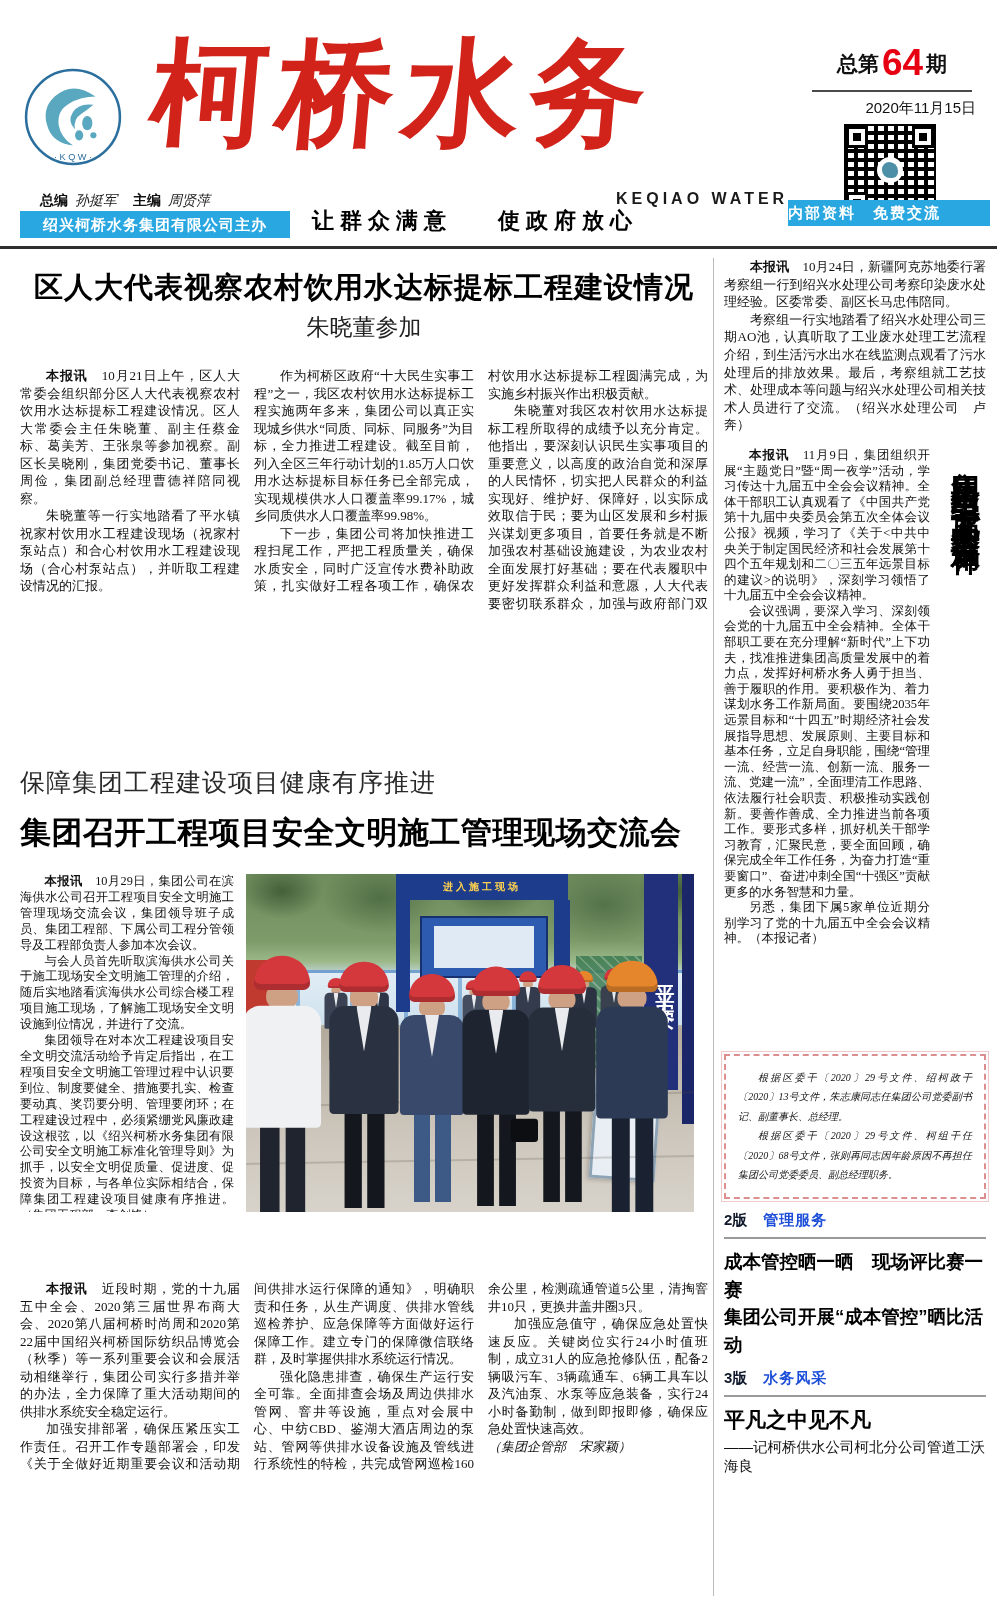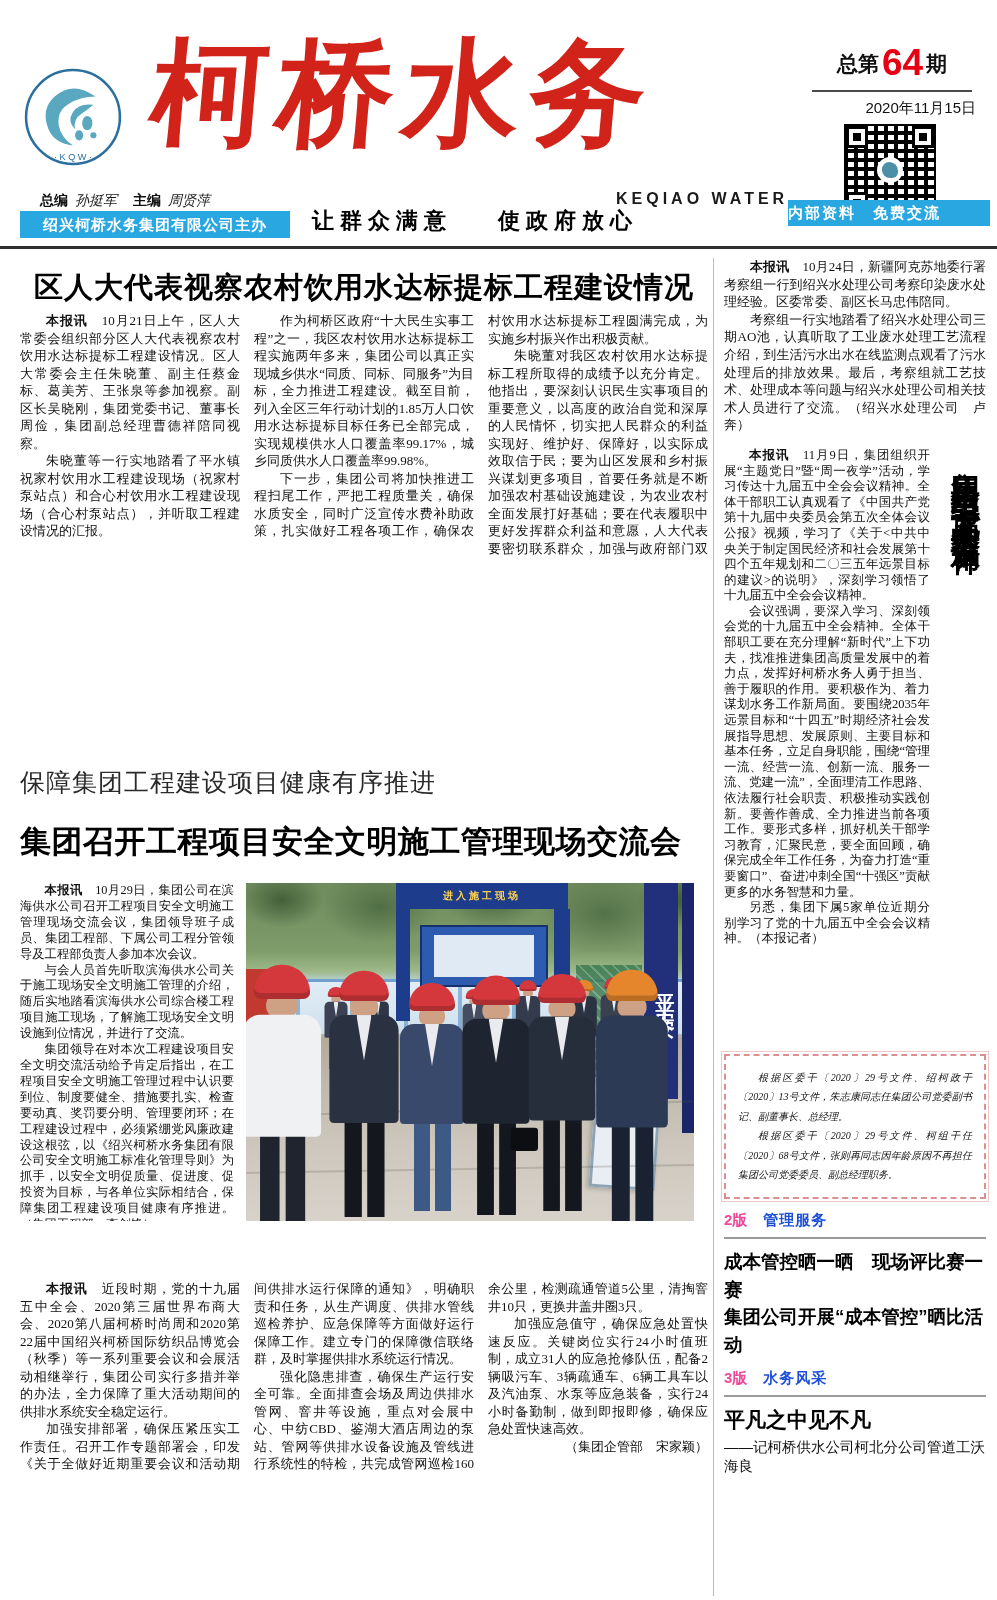--- a/index.html
+++ b/index.html
@@ -39,33 +39,33 @@
       font-family:"Liberation Sans","DejaVu Sans",sans-serif;font-weight:700;font-size:15px;line-height:27px;
       text-align:center;letter-spacing:1px;}
   .slogan{position:absolute;left:312px;top:206px;display:flex;gap:46px;font-weight:800;font-size:22px;
       letter-spacing:6px;font-family:"Liberation Sans","DejaVu Sans",sans-serif;color:#000;}
   .header-rule{position:absolute;left:0;top:246px;width:997px;height:3px;background:#2e2e2e;}
   .v-divider{position:absolute;left:713px;top:258px;height:1338px;border-left:1px solid #bbb;}
 
   
   .body-text p{margin:0;text-indent:2em;text-align:justify;}
   .body-text p b{font-family:"Liberation Sans","DejaVu Sans",sans-serif;}
-  .body-text p.byline{text-indent:0;text-align:right;}
+  .body-text p.byline{text-indent:0;font-style:italic;}
 
   
   .art1{position:absolute;left:20px;top:258px;width:688px;}
   .art1 h1{margin:10px 0 4px;font-family:"Liberation Sans","DejaVu Sans",sans-serif;font-weight:800;
       font-size:29px;text-align:center;letter-spacing:1px;color:#000;}
   .art1 .sub{text-align:center;font-size:23px;color:#222;margin:2px 0 24px;}
   .cols-a1{column-count:3;column-gap:14px;height:252px;overflow:hidden;font-size:13px;line-height:17.5px;}
 
   
   .art2{position:absolute;left:20px;top:766px;width:688px;}
   .kicker{font-family:"Liberation Sans","DejaVu Sans",sans-serif;font-size:25px;font-weight:400;color:#2a2a2a;
-      margin:0 0 22px 0;letter-spacing:1px;}
+      margin:0 0 13px 0;letter-spacing:1px;}
   .art2 h2{margin:0 0 20px;font-family:"Liberation Sans","DejaVu Sans",sans-serif;font-weight:800;
       font-size:31px;letter-spacing:.5px;color:#000;}
   .a2row{display:flex;gap:12px;align-items:flex-start;}
   .a2col{flex:0 0 214px;width:214px;height:338px;overflow:hidden;font-size:12.3px;line-height:15.9px;}
 
   
   .photo{position:relative;flex:0 0 448px;width:448px;height:338px;overflow:hidden;
      background:
       radial-gradient(60px 40px at 8% 5%,#43603a 0%,transparent 70%),
       radial-gradient(85px 52px at 30% 7%,#516f45 0%,transparent 70%),
@@ -120,21 +120,21 @@
   .ra-body{font-size:13px;line-height:17.6px;margin-bottom:14px;}
   .rb-row{display:flex;gap:6px;height:594px;overflow:hidden;}
   .rb-body{flex:1;font-size:12.5px;line-height:15.6px;}
   .rb-vtitle{flex:0 0 50px;writing-mode:vertical-rl;font-family:"Liberation Sans","DejaVu Sans",sans-serif;
       font-weight:800;font-size:29px;letter-spacing:4px;margin-top:2px;color:#000;}
   .notice{margin-top:12px;border:2px dashed #dc8f8f;outline:1px solid #f0c9c9;outline-offset:2px;
       padding:12px 12px;font-style:italic;font-size:10px;line-height:19.5px;}
   .notice p{margin:0;text-indent:2em;text-align:justify;}
   .teaser{margin-top:12px;}
   .t-head{font-family:"Liberation Sans","DejaVu Sans",sans-serif;font-weight:700;font-size:15px;margin-top:10px;}
-  .t-head .pg{color:#ec4899;margin-right:16px;}
+  .t-head .pg{color:#0f172a;margin-right:16px;}
   .t-head .sec{color:#1d4ed8;letter-spacing:1px;}
   .t-rule{border-top:2px solid #9a9a9a;margin:7px 0 9px;}
   .t-title{font-family:"Liberation Sans","DejaVu Sans",sans-serif;font-weight:800;font-size:18.5px;line-height:1.5;color:#000;}
   .t-title2{font-family:"Liberation Sans","DejaVu Sans",sans-serif;font-weight:800;font-size:21px;margin-top:2px;color:#000;}
   .t-sub{font-family:"Liberation Sans","DejaVu Sans",sans-serif;font-size:14.5px;margin-top:4px;color:#111;}
 </style>
 </head>
 <body>
 
 <div class="page">
@@ -174,20 +174,21 @@
   <div class="org-bar">绍兴柯桥水务集团有限公司主办</div>
   <div class="slogan">
     <span>让群众满意</span>
     <span>使政府放心</span>
   </div>
   <div class="header-rule"></div>
   <div class="v-divider"></div>
 
   <section class="art1">
     <h1>区人大代表视察农村饮用水达标提标工程建设情况</h1>
+    <div class="sub">朱晓董参加</div>
     <div class="cols-a1 body-text">
         <p><b>本报讯</b>　10月21日上午，区人大常委会组织部分区人大代表视察农村饮用水达标提标工程建设情况。区人大常委会主任朱晓董、副主任蔡金标、葛美芳、王张泉等参加视察。副区长吴晓刚，集团党委书记、董事长周俭，集团副总经理曹德祥陪同视察。</p>
         <p>朱晓董等一行实地踏看了平水镇祝家村饮用水工程建设现场（祝家村泵站点）和合心村饮用水工程建设现场（合心村泵站点），并听取工程建设情况的汇报。</p>
         <p>作为柯桥区政府“十大民生实事工程”之一，我区农村饮用水达标提标工程实施两年多来，集团公司以真正实现城乡供水“同质、同标、同服务”为目标，全力推进工程建设。截至目前，列入全区三年行动计划的1.85万人口饮用水达标提标目标任务已全部完成，实现规模供水人口覆盖率99.17%，城乡同质供水人口覆盖率99.98%。</p>
         <p>下一步，集团公司将加快推进工程扫尾工作，严把工程质量关，确保水质安全，同时广泛宣传水费补助政策，扎实做好工程各项工作，确保农村饮用水达标提标工程圆满完成，为实施乡村振兴作出积极贡献。</p>
         <p>朱晓董对我区农村饮用水达标提标工程所取得的成绩予以充分肯定。他指出，要深刻认识民生实事项目的重要意义，以高度的政治自觉和深厚的人民情怀，切实把人民群众的利益实现好、维护好、保障好，以实际成效取信于民；要为山区发展和乡村振兴谋划更多项目，首要任务就是不断加强农村基础设施建设，为农业农村全面发展打好基础；要在代表履职中更好发挥群众利益和意愿，人大代表要密切联系群众，加强与政府部门双向沟通，更好激发代表履职活力、提高履职水平，为加快推动区域经济社会高质量发展和民生持续改善作出更大贡献。　　（本报记者）</p>
       </div>
   </section>
 
   <section class="art2">

